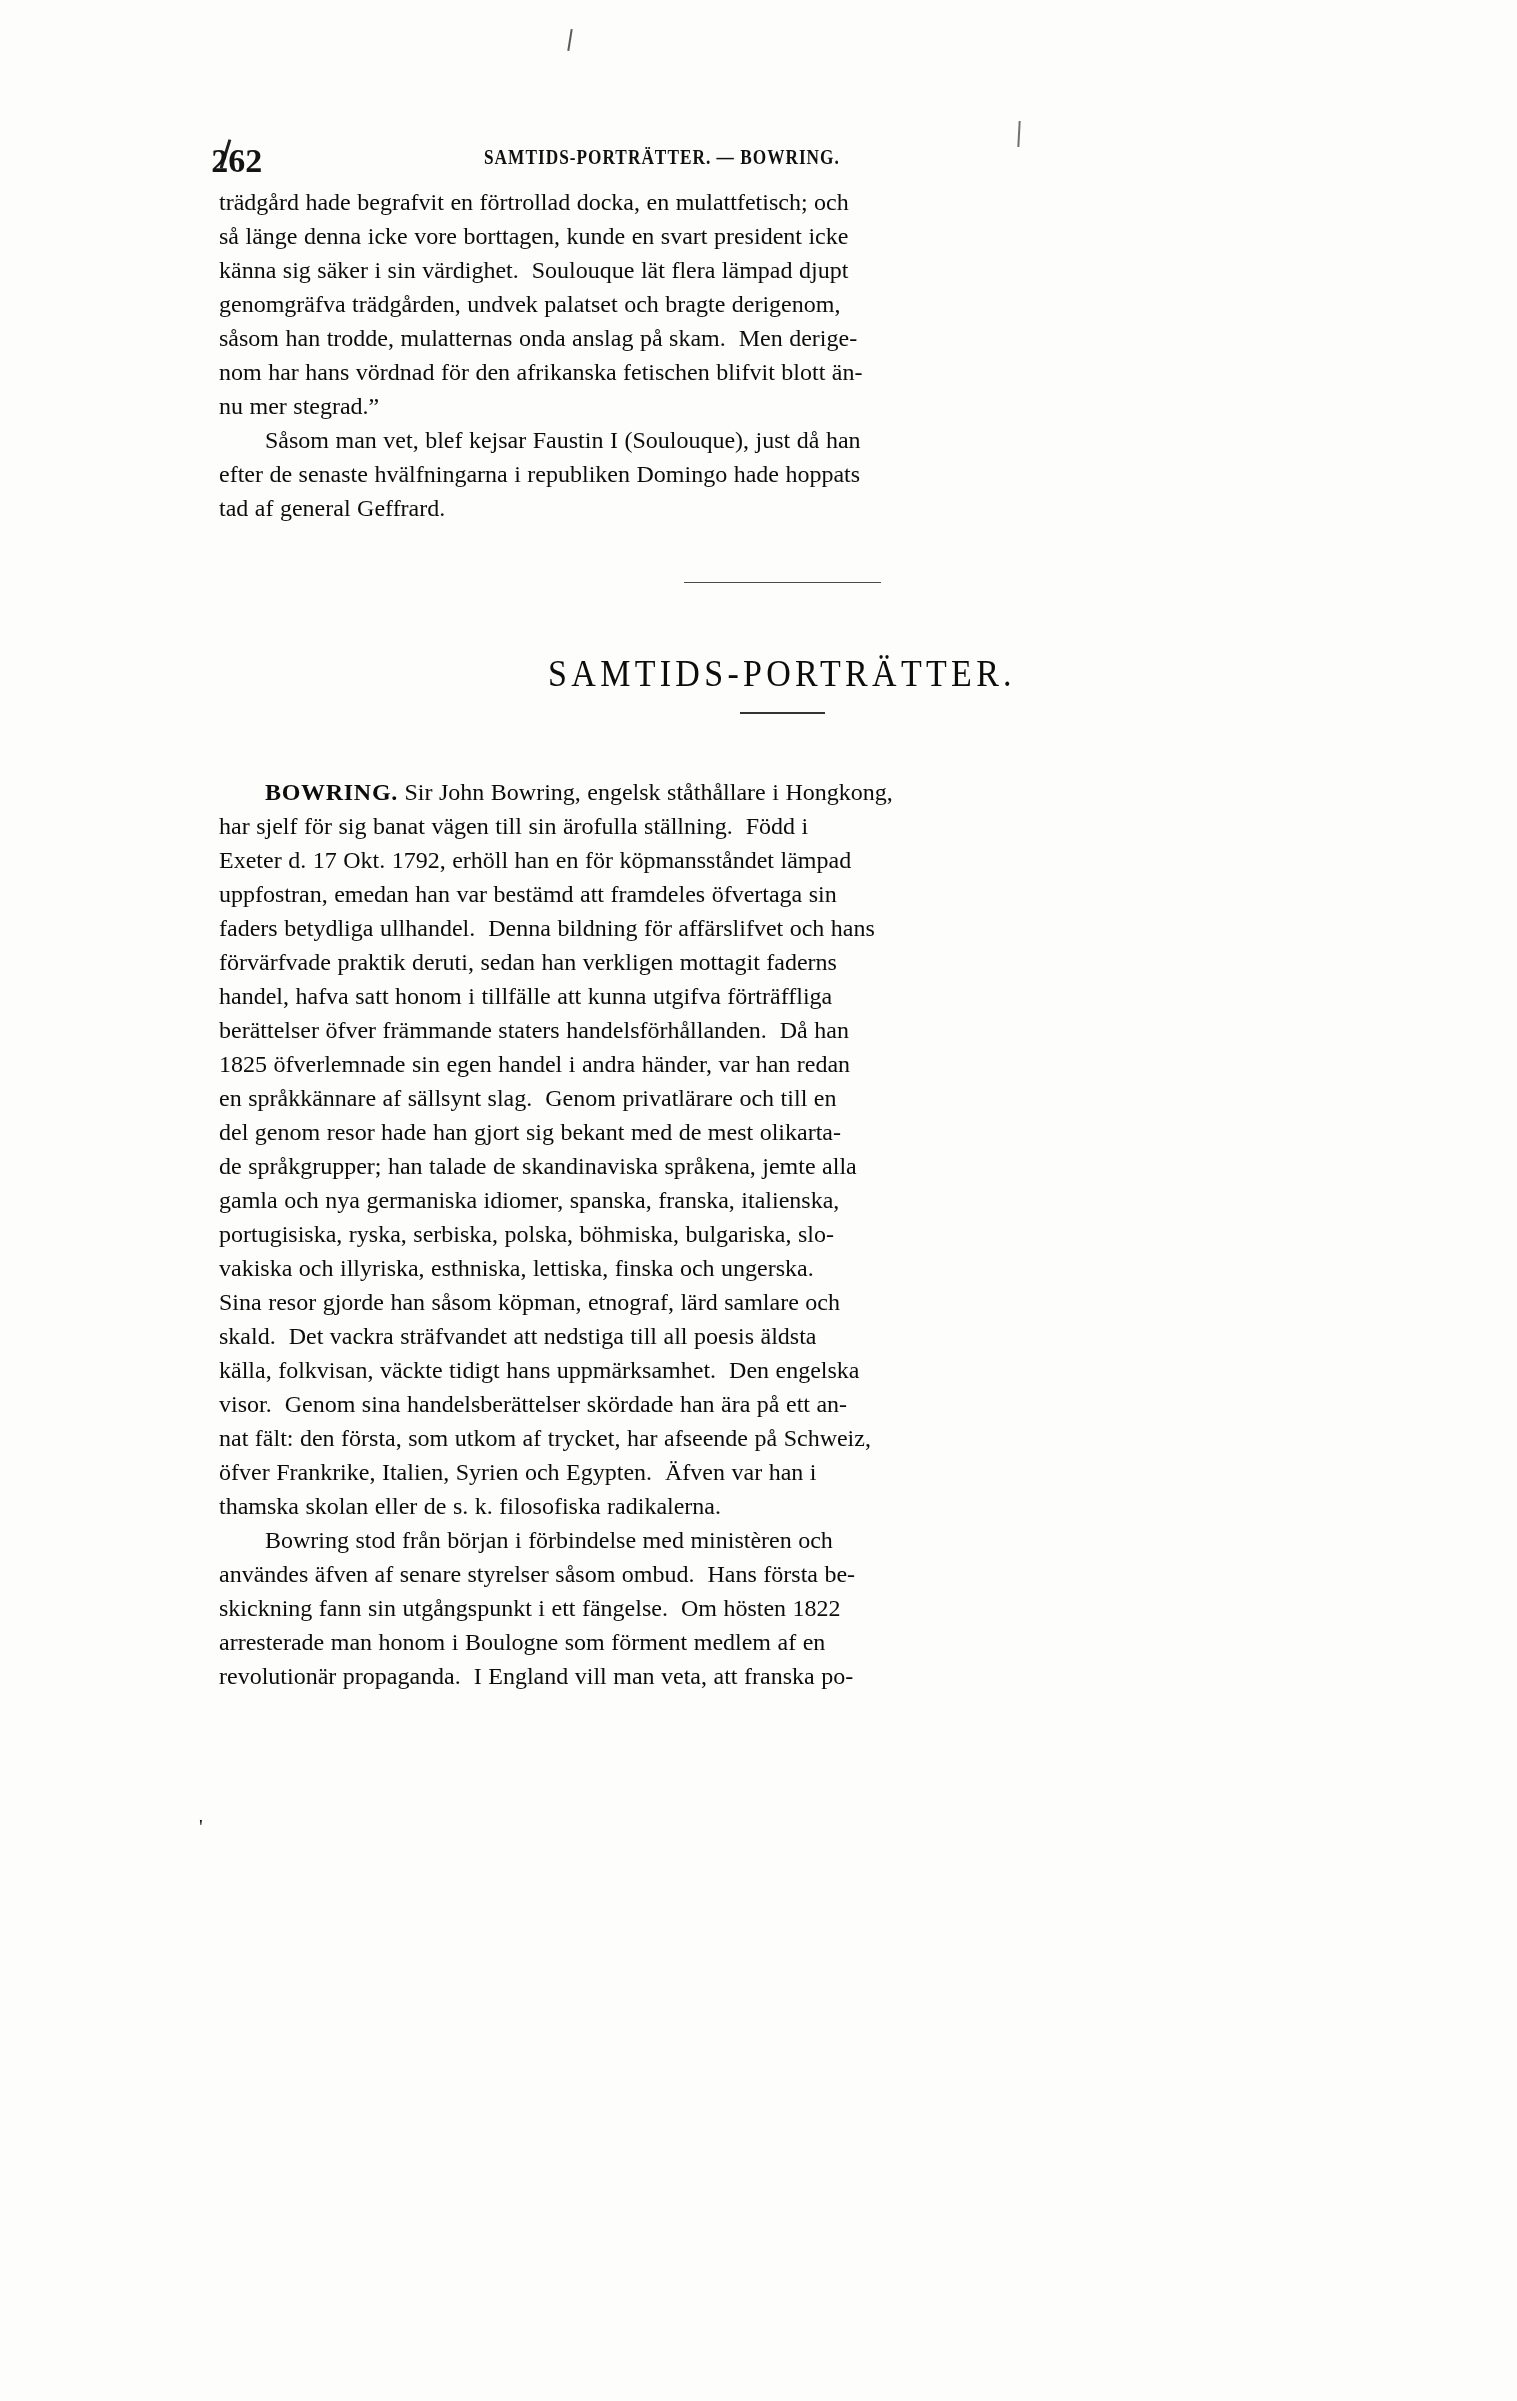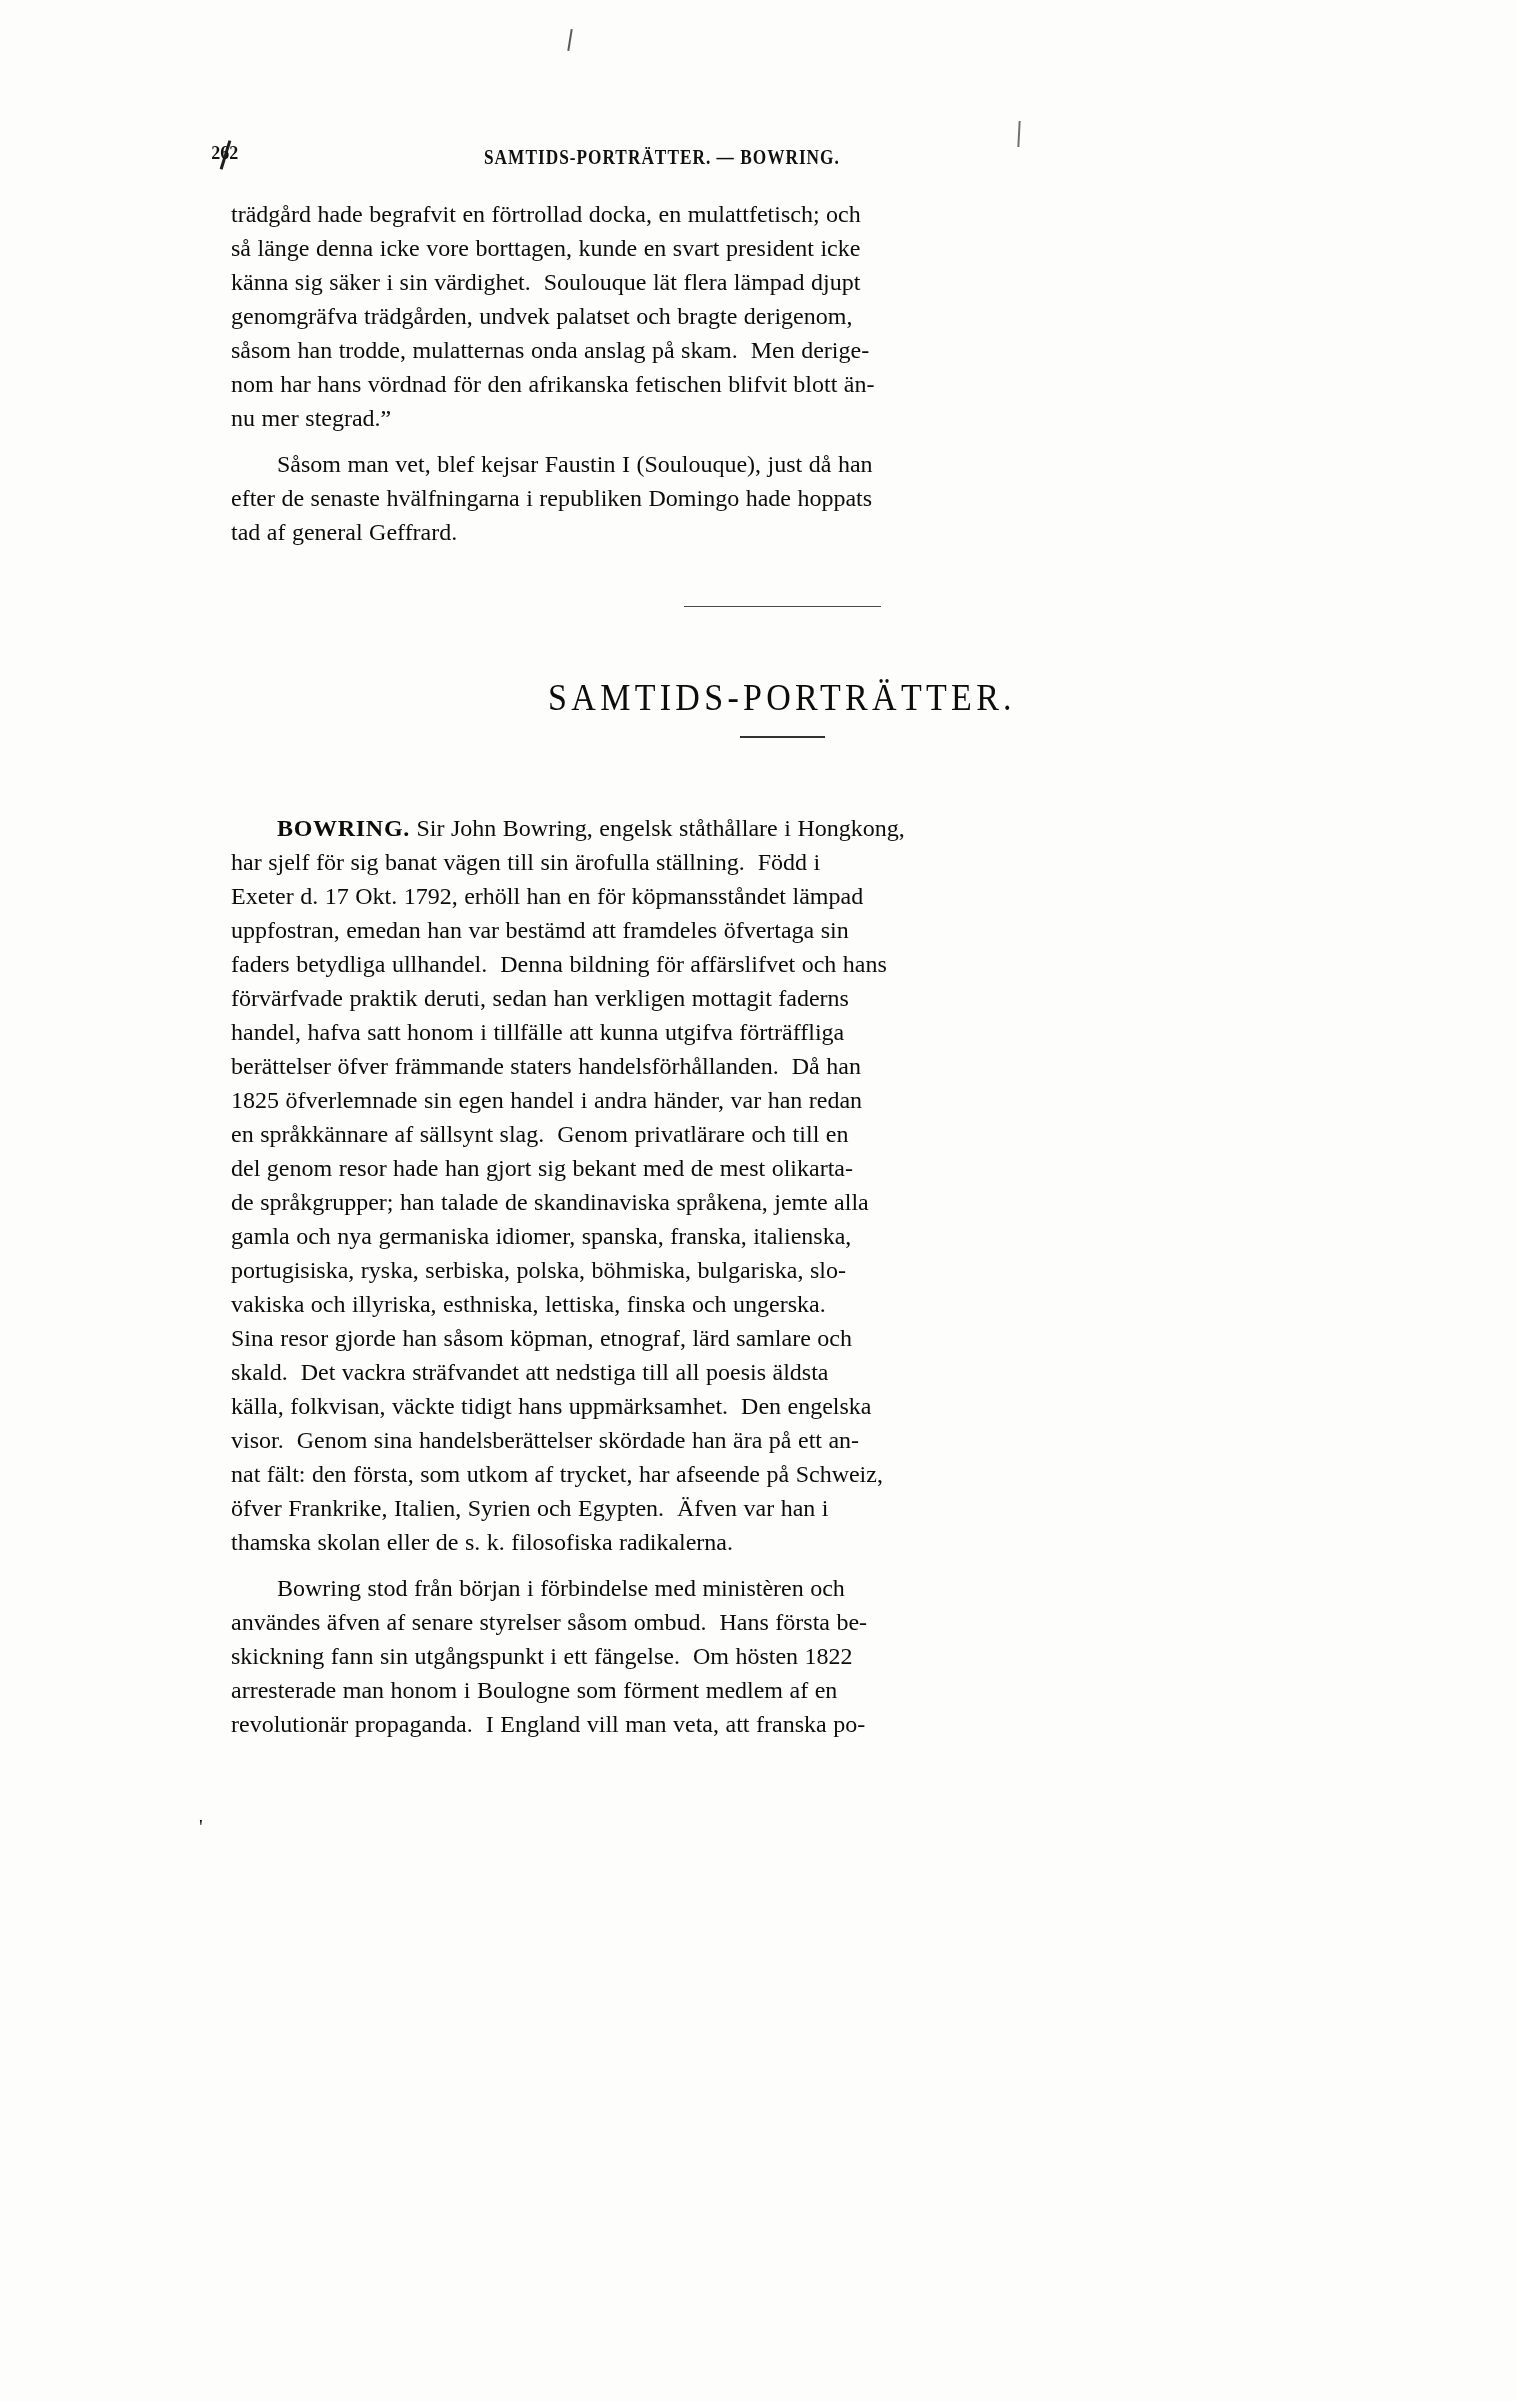--- a/index.html
+++ b/index.html
@@ -46,21 +46,21 @@
 
   
   .runhead {
     position: relative;
     height: 41px;
   }
   .folio {
     position: absolute;
     left: -7.7px;
     top: 0;
-    font-size: 18px;
+    font-size: 34px;
     font-weight: 700;
     letter-spacing: 0px;
     line-height: 1;
     font-family: "Liberation Serif", "DejaVu Serif", serif;
     color: #141414;
   }
   .folio .strike {
     position: relative;
   }
   .folio .strike::after {
@@ -89,21 +89,21 @@
   }
 
   
   .para {
     font-size: 24px;
     line-height: 34px;
     text-align: justify;
     text-align-last: left;
     word-spacing: 0.5px;
     color: #0c0c0c;
-    margin: 12px;
+    margin: 0;
   }
   .para + .para { margin-top: 0; }
 
   
   .tl {
     display: block;
     white-space: pre;
     font-size: 24px;
     line-height: 34px;
     color: #0c0c0c;

